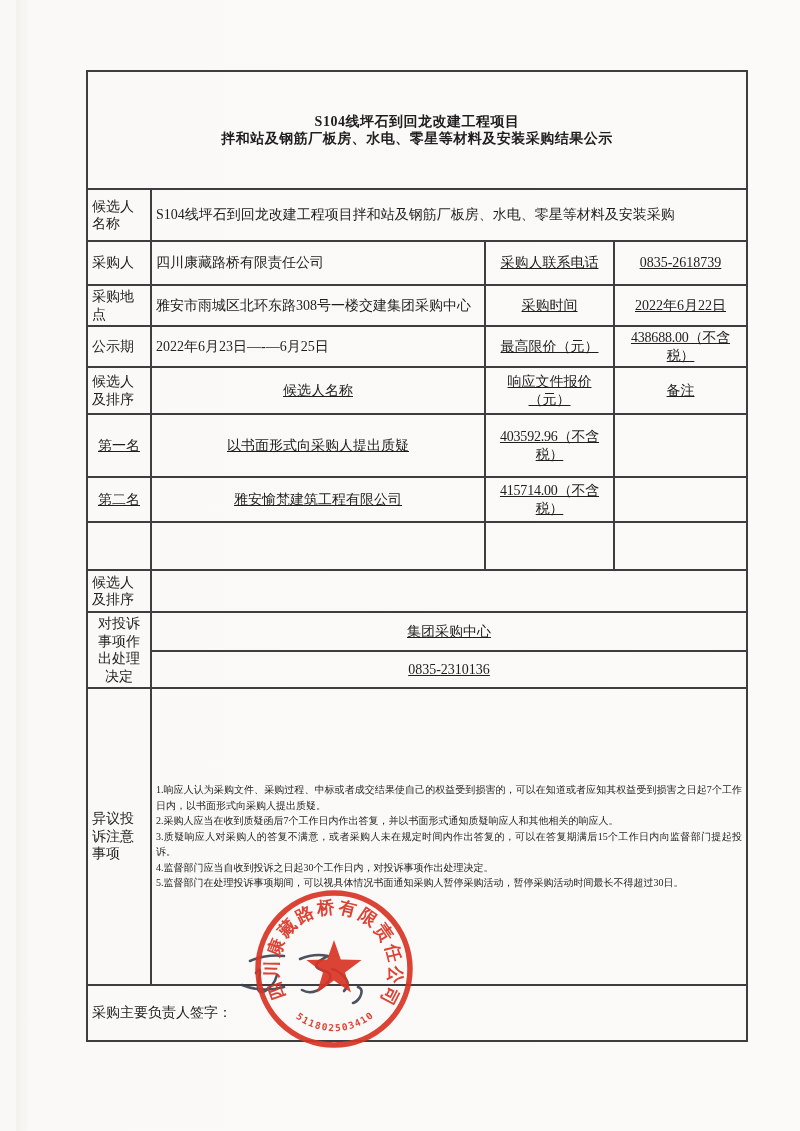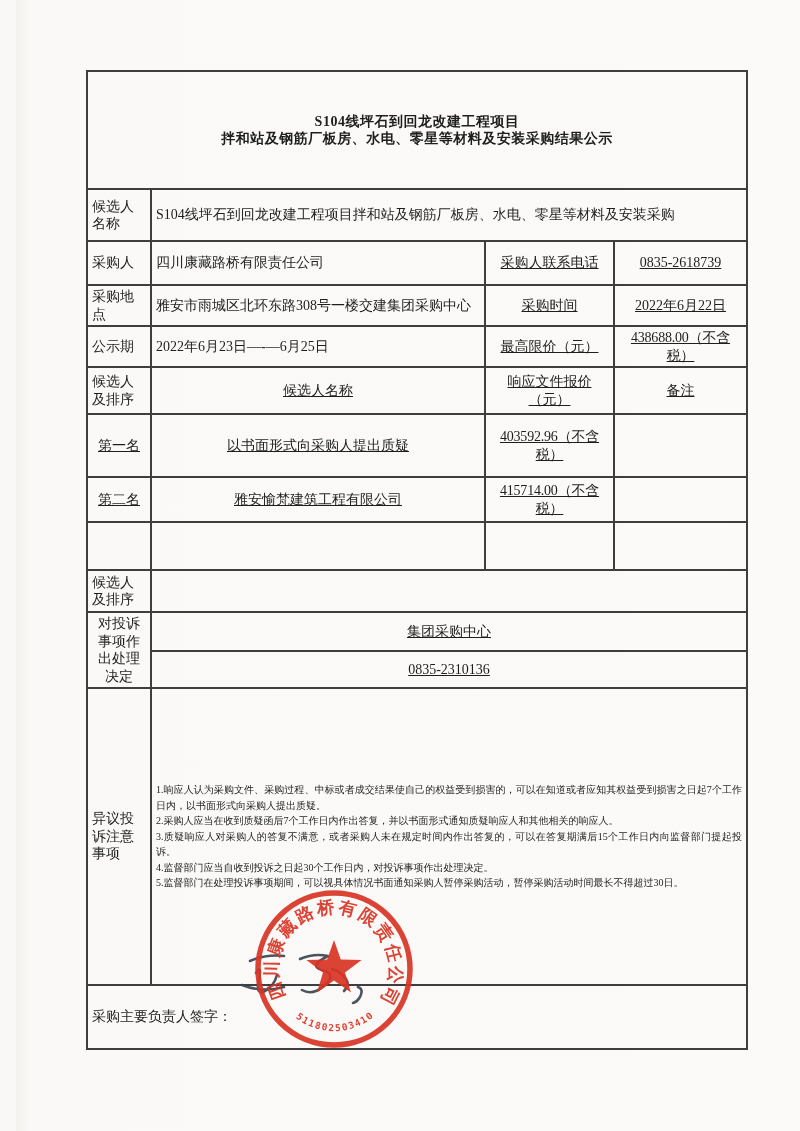--- a/index.html
+++ b/index.html
@@ -153,21 +153,21 @@
       <td class="lbl">异议投诉注意事项</td>
       <td colspan="3" class="obj-cell">
         <div class="obj-item">1.响应人认为采购文件、采购过程、中标或者成交结果使自己的权益受到损害的，可以在知道或者应知其权益受到损害之日起7个工作日内，以书面形式向采购人提出质疑。</div>
         <div class="obj-item">2.采购人应当在收到质疑函后7个工作日内作出答复，并以书面形式通知质疑响应人和其他相关的响应人。</div>
         <div class="obj-item">3.质疑响应人对采购人的答复不满意，或者采购人未在规定时间内作出答复的，可以在答复期满后15个工作日内向监督部门提起投诉。</div>
         <div class="obj-item">4.监督部门应当自收到投诉之日起30个工作日内，对投诉事项作出处理决定。</div>
         <div class="obj-item">5.监督部门在处理投诉事项期间，可以视具体情况书面通知采购人暂停采购活动，暂停采购活动时间最长不得超过30日。</div>
       </td>
     </tr>
 
-    <tr style="height:64px">
+    <tr style="height:56px">
       <td colspan="4" class="sig-cell">
         <span>采购主要负责人签字：</span>
       </td>
     </tr>
   </tbody>
     </table>
 
   <svg class="sig-svg" viewBox="0 0 180 66">
     <g fill="none" stroke="#39424f" stroke-width="2.6" stroke-linecap="round" stroke-linejoin="round" opacity="0.9">
       <path d="M22,18 q16,-7 34,-5"></path>

